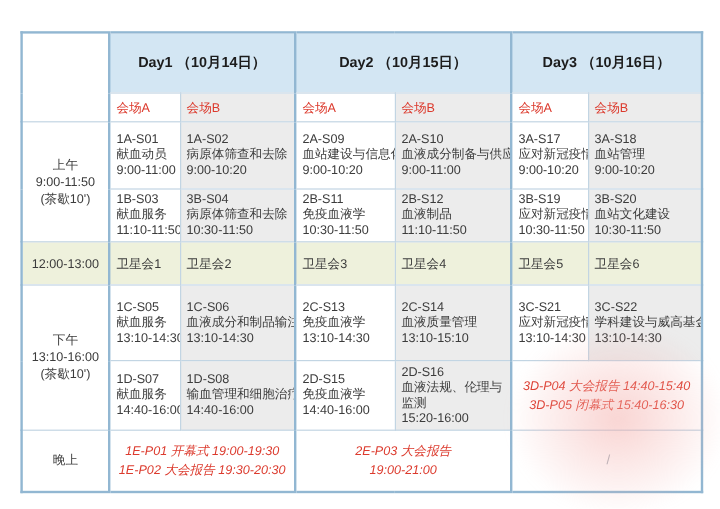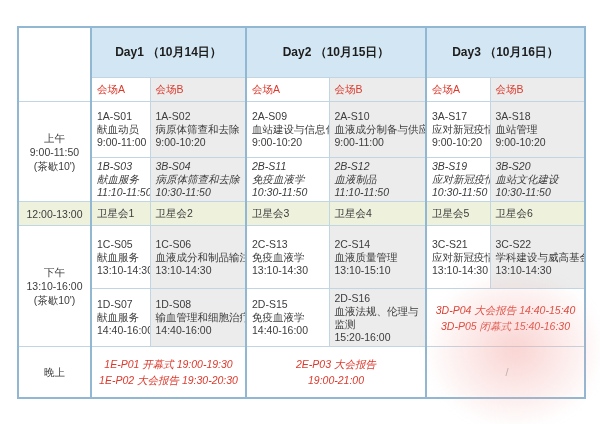--- a/index.html
+++ b/index.html
@@ -19,21 +19,21 @@
     background:#ffffff;
   }
   td{
     border:1px solid var(--border-light);
     font-size:10.5px;color:var(--body-text);
     vertical-align:middle;text-align:left;
     padding:2px 2px 2px 5px;overflow:hidden;
   }
   td.sep{border-left:2px solid var(--border-strong);}
   .r-dayh{height:25px;} .r-venue{height:24px;} .r-mA{height:56px;}
-  .r-mB{height:37px;font-style:italic;} .r-sat{height:24px;} .r-c{height:63px;}
+  .r-mB{height:37px;} .r-sat{height:36px;} .r-c{height:63px;}
   .r-d{height:58px;} .r-e{height:51px;}
   td.day-h{
     background:var(--header-bg);text-align:center;font-weight:bold;
     font-size:12px;color:var(--day-header-text);padding:16px;
   }
   td.venue{color:var(--red-text);font-weight:normal;font-size:10.5px;}
   td.shade{background:var(--shaded-col-bg);margin-left:16px;}
   td.green{background:var(--satellite-row-bg);}
   td.timecell{text-align:center;padding:0;font-size:10.5px;line-height:14px;}
   .sess div{line-height:13px;white-space:nowrap;}

